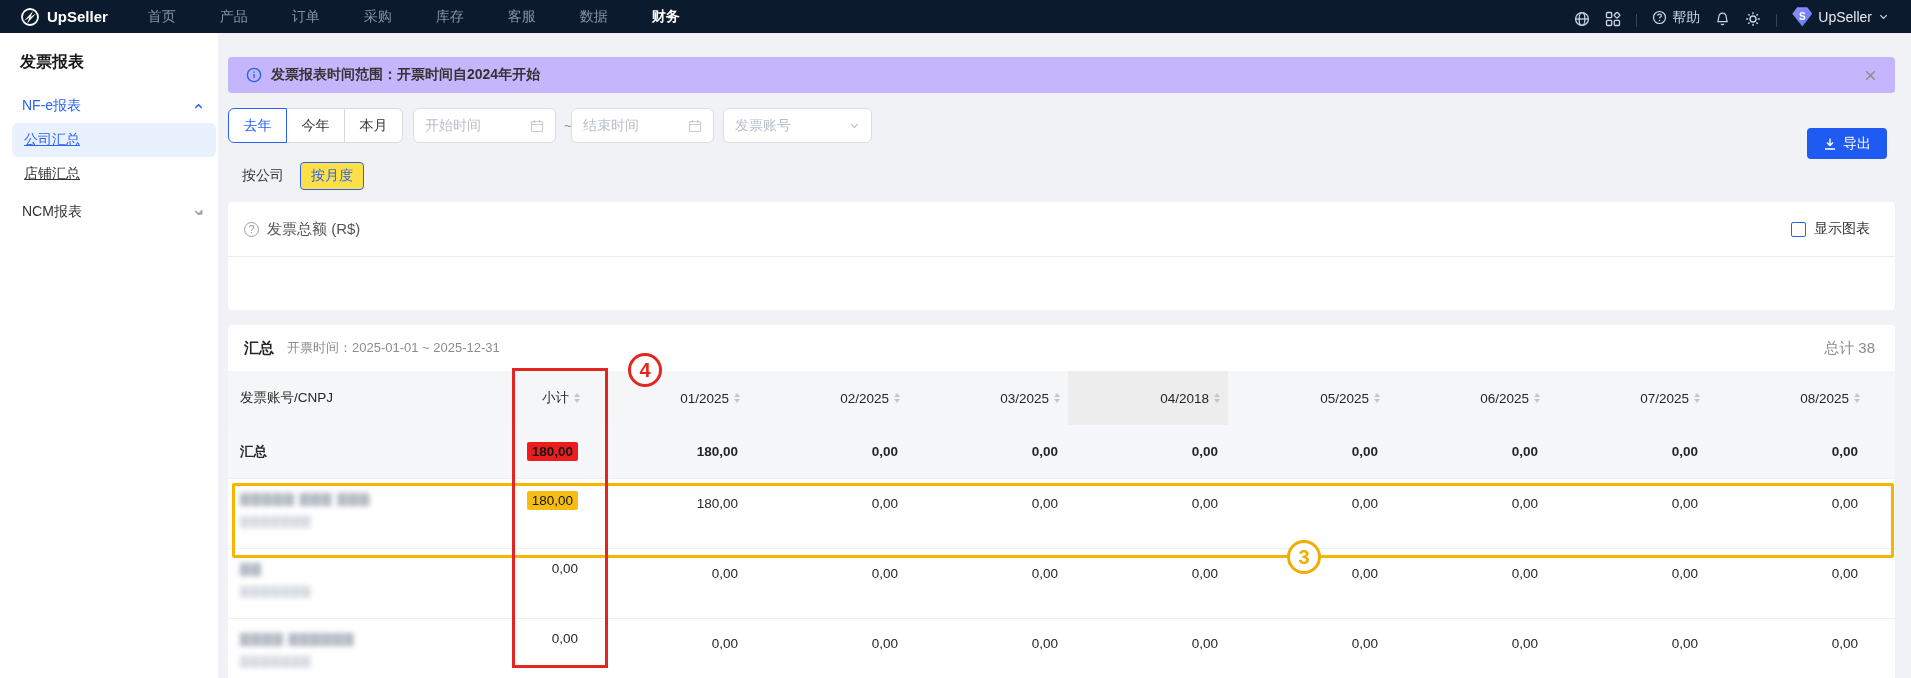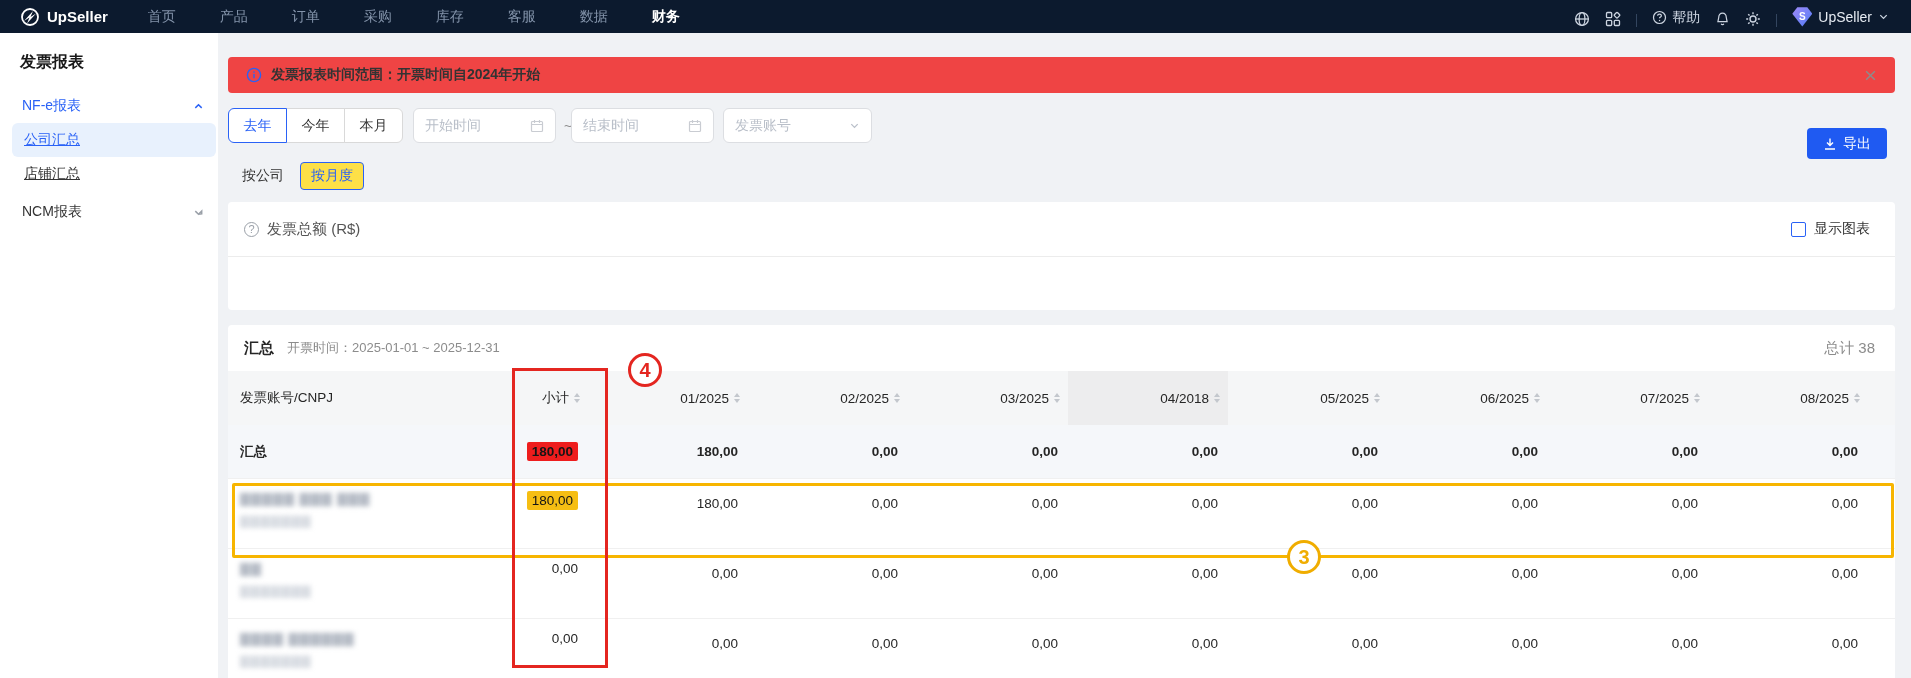--- a/index.html
+++ b/index.html
@@ -34,21 +34,21 @@
   .sb-group.blue .sb-group-label { color:#2a62f6; }
   .sb-chevron { position:absolute; right:14px; display:flex; }
   .sb-item-label { padding-left:24px;text-decoration:underline; }
   .sb-active-bg { position:absolute; left:12px; top:0; width:204px; height:34px;
                   background:#e8f1fd; border-radius:6px; }
   .sb-item.active .sb-item-label { color:#2a62f6; position:relative; }
 
   
   .content { position:absolute; top:33px; left:218px; right:0; bottom:0; overflow:hidden; }
 
-  .notice { position:absolute; left:10px; top:24px; width:1667px; height:36px; background:#ef4444;
+  .notice { position:absolute; left:10px; top:24px; width:1667px; height:36px; background:#c4b5fd;
             border-radius:4px; display:flex; align-items:center; gap:9px; padding:0 18px;
             font-weight:bold; color:#333; }
   .notice-close { margin-left:auto; cursor:pointer; display:flex; }
 
   .filter-row { position:absolute; left:10px; top:75px; height:35px; width:1680px; }
   .seg { position:absolute; left:0; top:0; display:flex; height:35px; }
   .seg-btn { width:59px; border:1px solid #d9d9d9; background:#fff; display:flex; align-items:center;
              justify-content:center; margin-left:-1px; cursor:pointer; color:#333; }
   .seg-btn:first-child { border-radius:6px 0 0 6px; margin-left:0; }
   .seg-btn:last-child { border-radius:0 6px 6px 0; }

